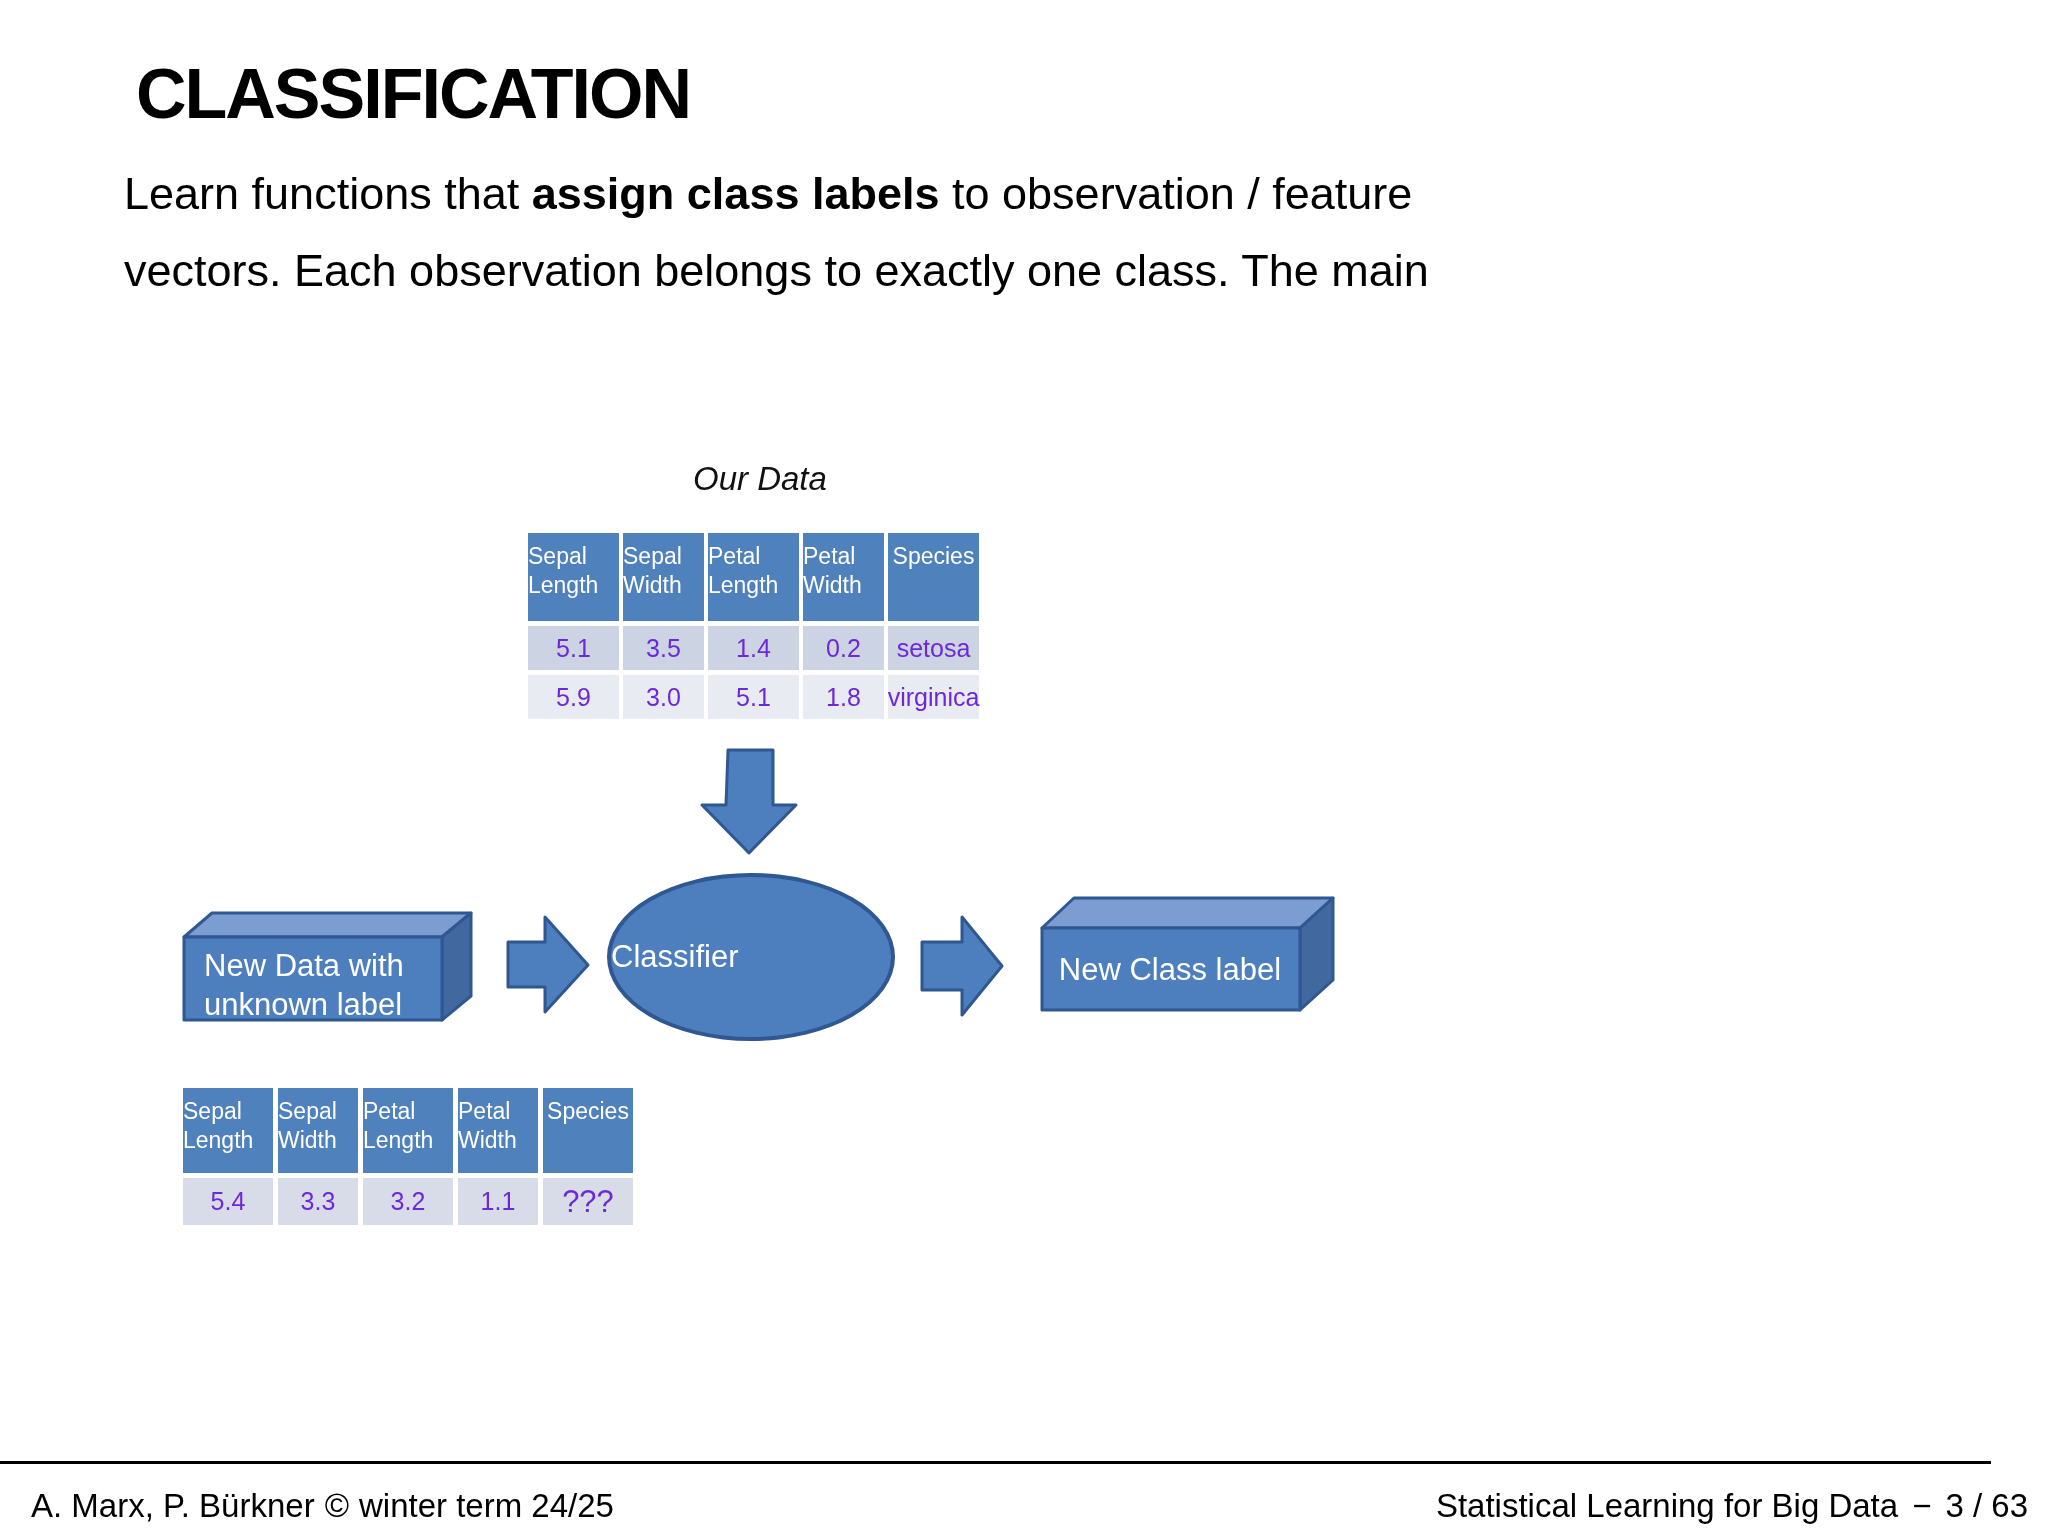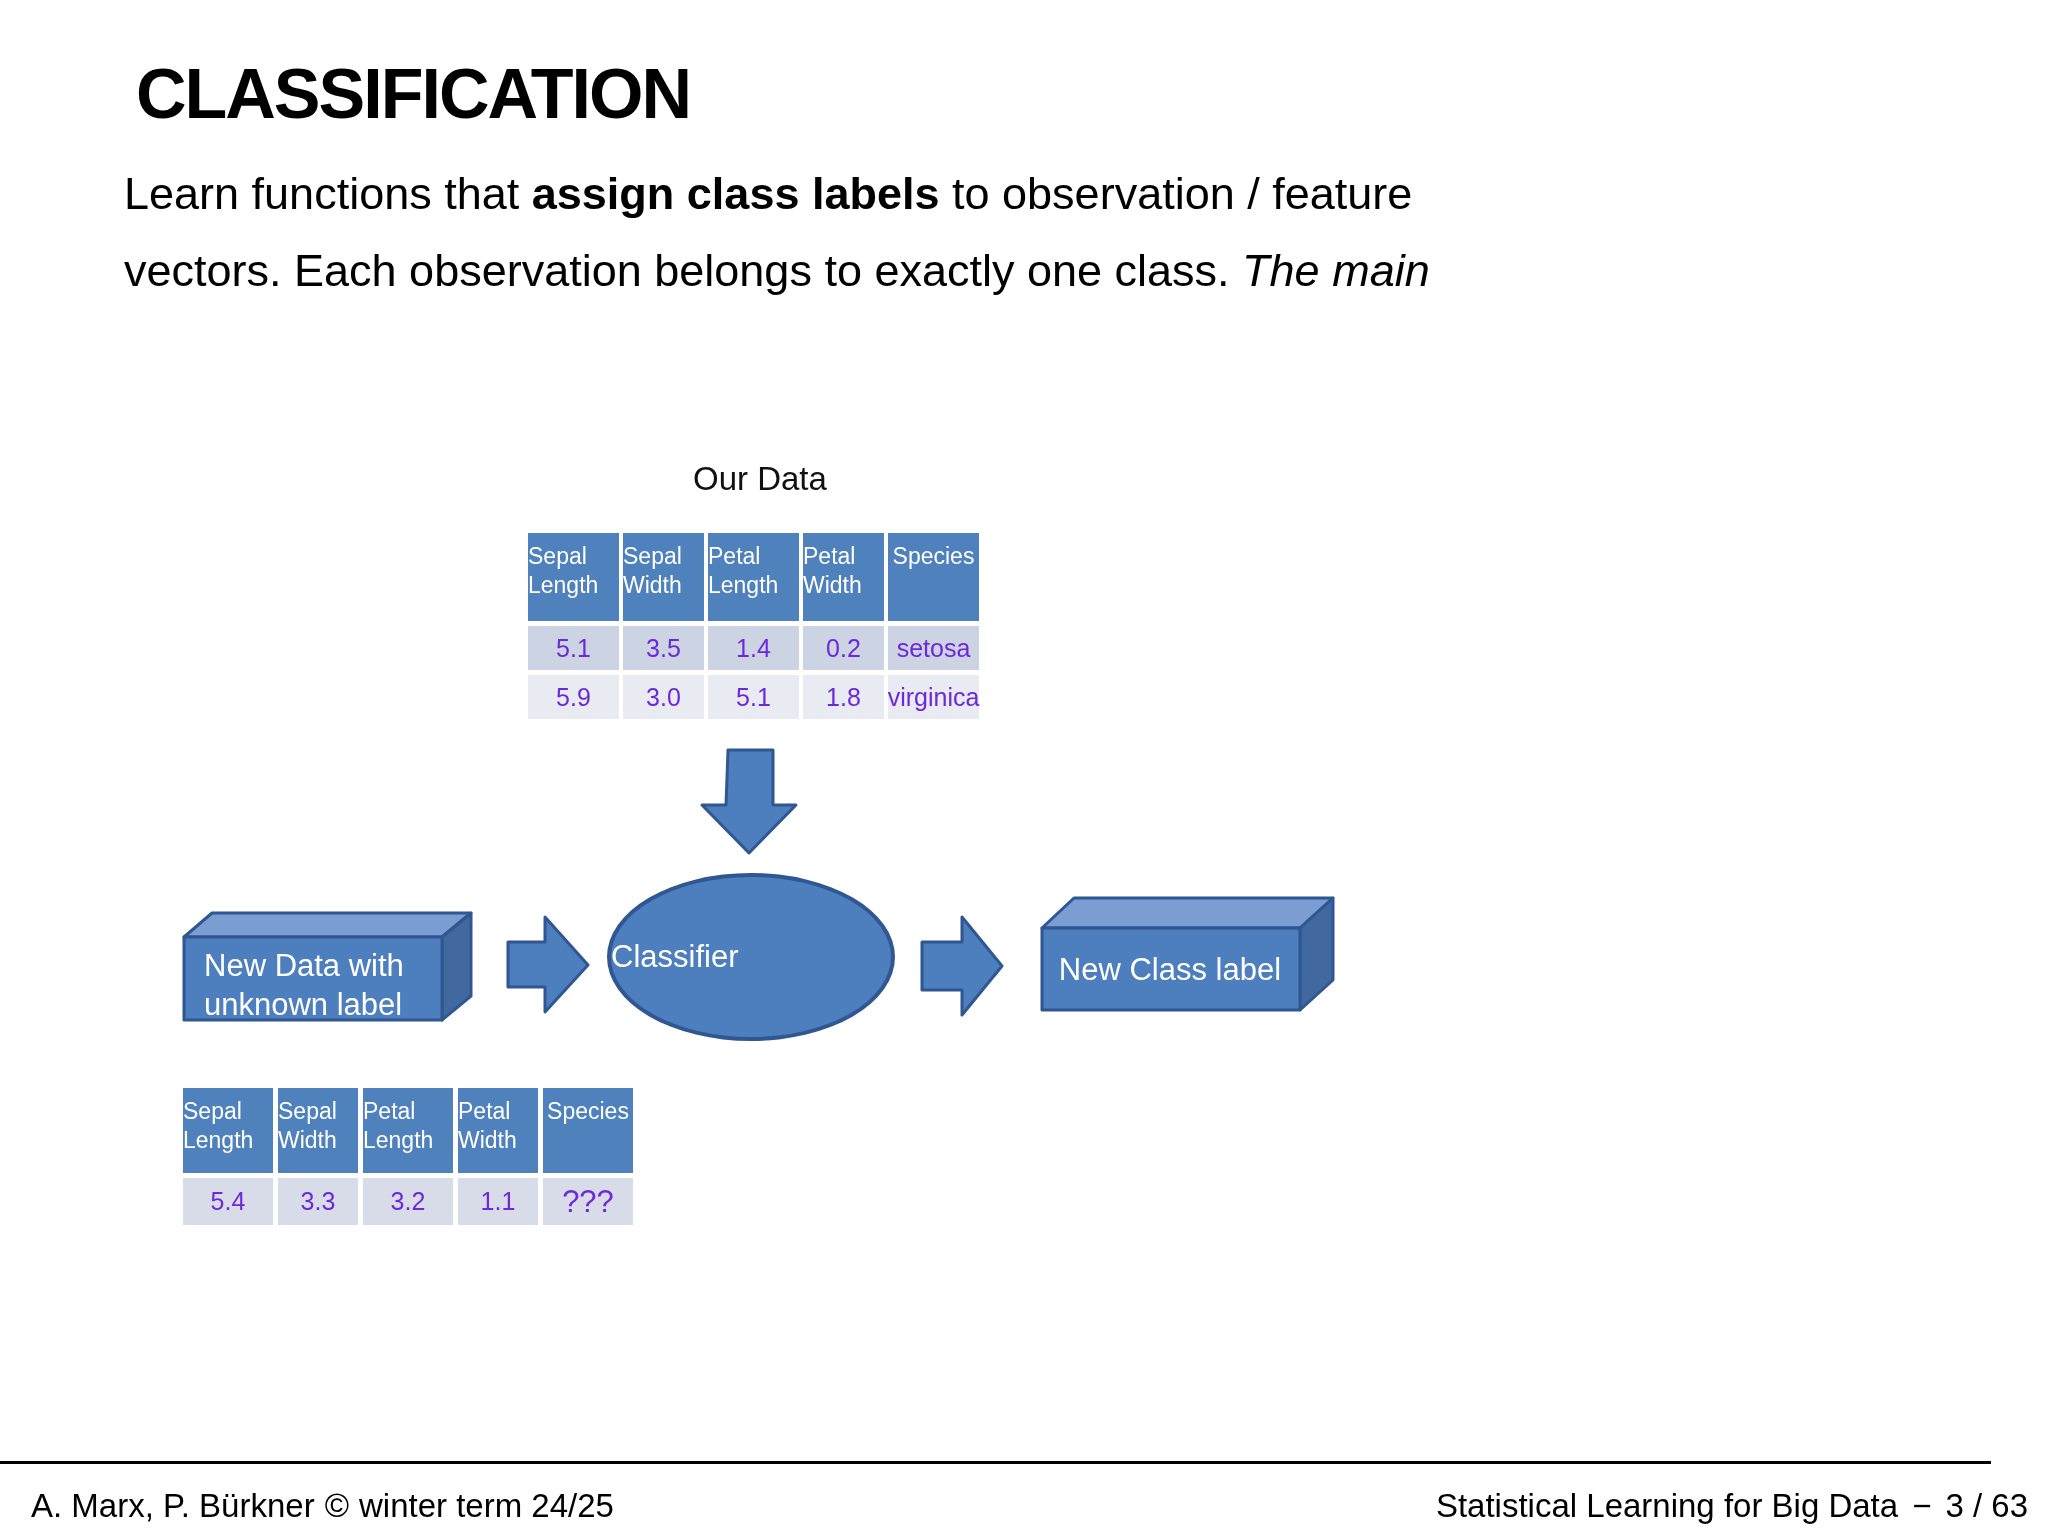--- a/index.html
+++ b/index.html
@@ -19,24 +19,24 @@
     letter-spacing: -2px; line-height: 1;
   }
 
   
   #body-text {
     left: 124px; top: 155px; width: 1720px;
     font-size: 45px; line-height: 77px;
   }
   #body-text .line { white-space: nowrap; }
   .seg-bold { font-weight: bold; }
-  .seg-italic { font-style: italic; }
+  .seg-italic { }
 
   
-  #our-data-label { left: 693px; top: 460px; font-size: 33px; color: #111; }
+  #our-data-label { left: 693px; top: 460px; font-size: 33px; color: #111; font-style: italic; }
 
   
   .iris-table { display: grid; }
   #table-our {
     left: 528px; top: 533px;
     grid-template-columns: 91px 81px 91px 81px 91px;
     column-gap: 4px; row-gap: 5px;
   }
   #table-new {
     left: 183px; top: 1088px;

